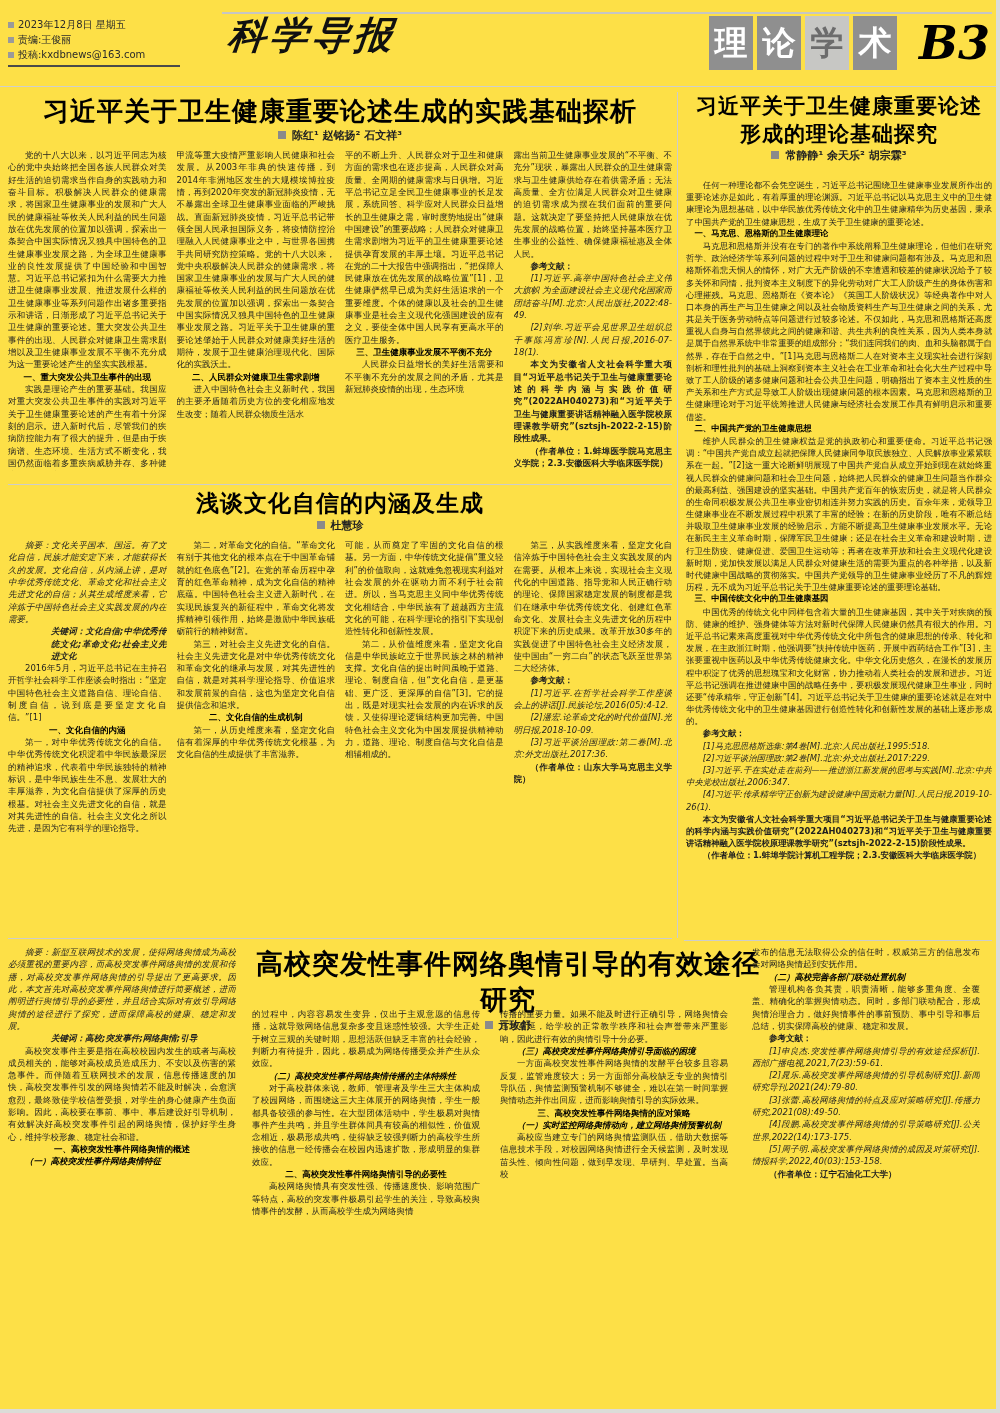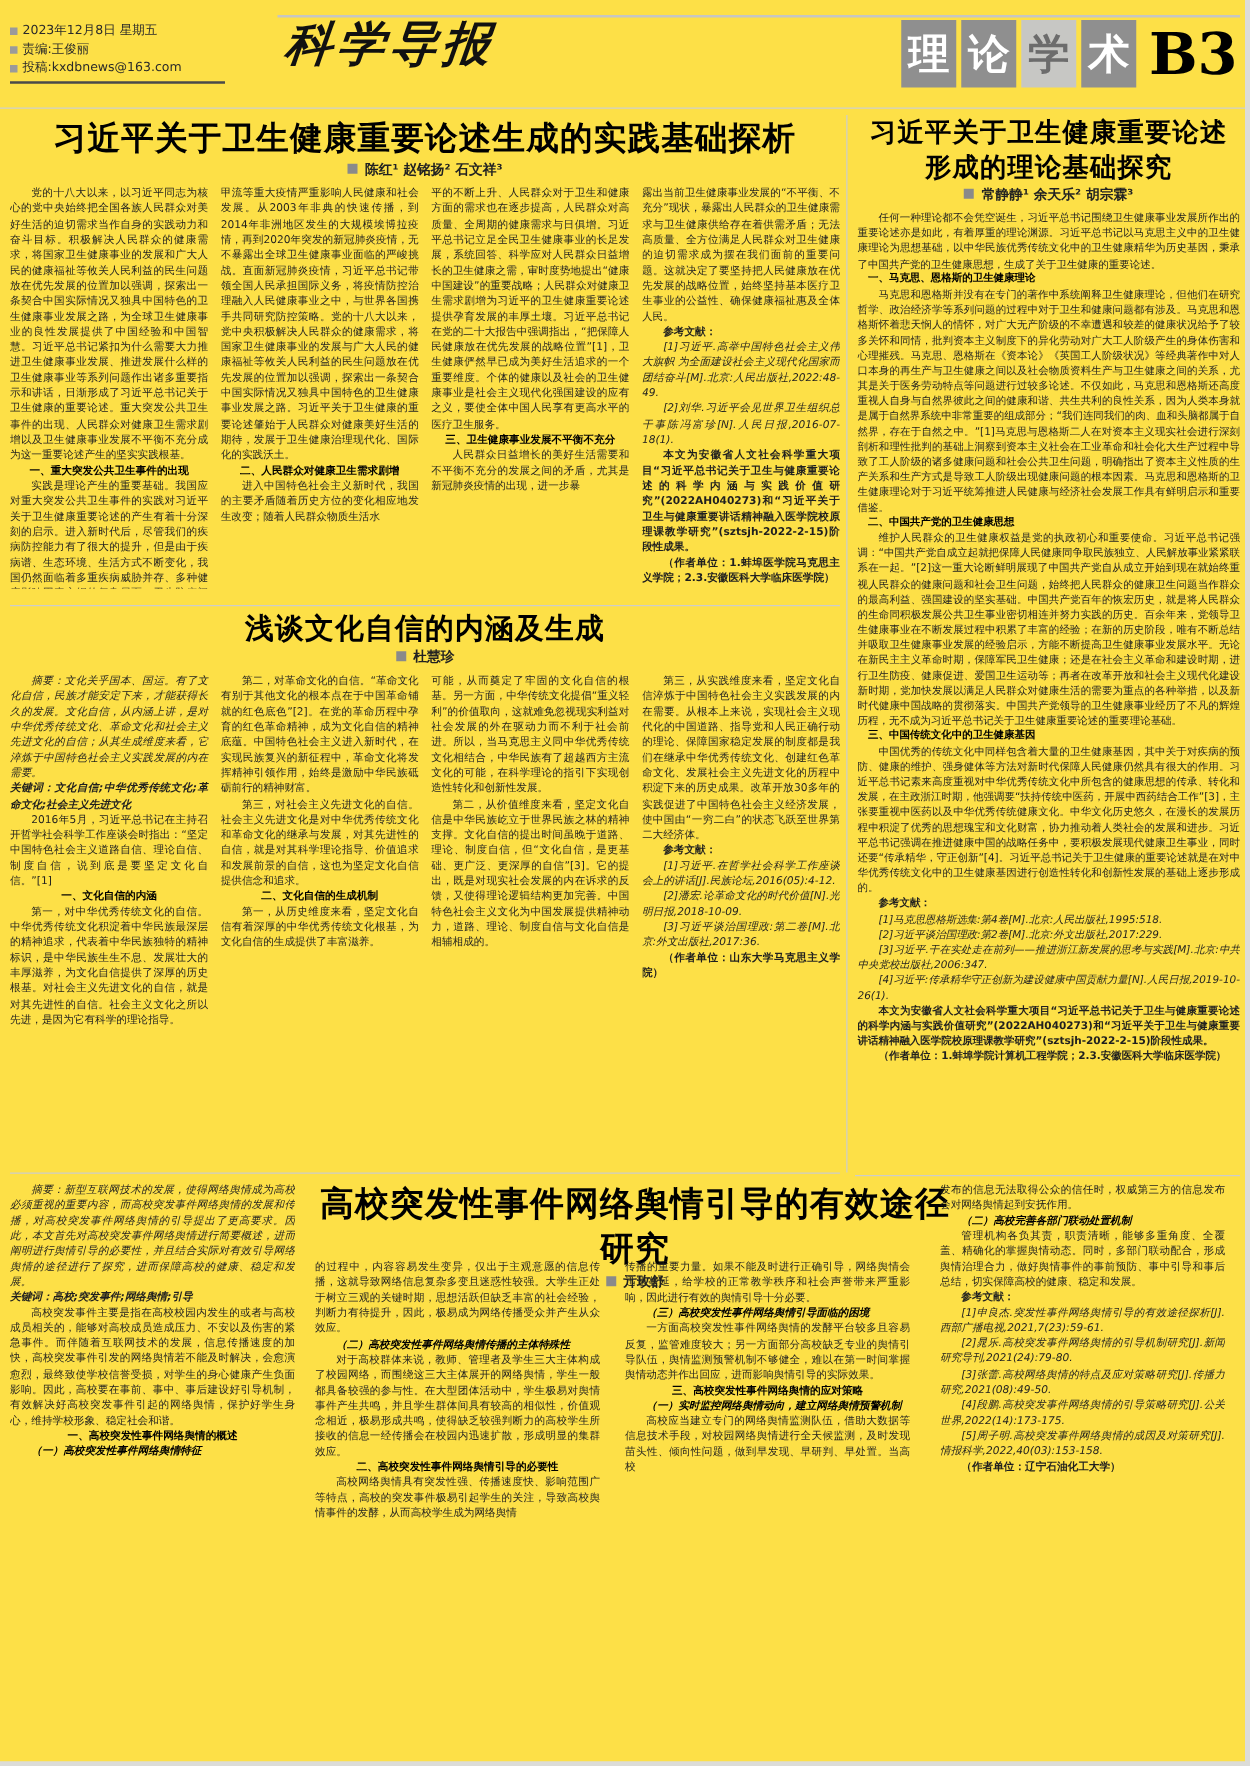--- a/index.html
+++ b/index.html
@@ -12,52 +12,52 @@
   .sqb{display:inline-block;width:6px;height:6px;background:#9a9a9a;margin-right:4px;flex:0 0 auto;}
   .hdr-underline{width:172px;height:2px;background:#4a4a4a;margin-top:3px;}
   .masthead{position:absolute;left:228px;top:10px;font-family:"DejaVu Serif",serif;
             font-style:italic;font-weight:700;font-size:38px;letter-spacing:4px;color:#111;
             transform:skewX(-6deg);}
   .section-box{position:absolute;right:10px;top:16px;display:flex;align-items:flex-start;}
   .sec-char{width:44px;height:54px;background:#8f8f8f;color:#fff;font-weight:700;font-size:33px;
             display:flex;align-items:center;justify-content:center;margin-left:4px;}
   .sec-char.art{background:#c7c7c4;color:#6c6c6c;}
   .pageno{font-family:"DejaVu Serif",serif;font-weight:700;font-size:46px;color:#000;
-          line-height:54px;margin-left:10px;}
+          line-height:54px;margin-left:22px;font-style:italic;}
   .hdr-bottom{position:absolute;left:0;top:86px;width:1000px;height:1px;background:#cfcfcc;}
   
   .vdiv{position:absolute;left:677px;top:92px;width:1px;height:846px;background:#cdcdca;}
   .hdiv1{position:absolute;left:8px;top:484px;width:664px;height:1px;background:#cdcdca;}
   .hdiv2{position:absolute;left:8px;top:938px;width:664px;height:1px;background:#cdcdca;}
   .hdiv3{position:absolute;left:684px;top:940px;width:308px;height:1px;background:#cdcdca;}
   
   .atitle{margin:0;font-weight:700;color:#000;text-align:center;letter-spacing:1px;}
   .byline{text-align:center;font-size:11px;font-weight:700;color:#222;}
   .byline .sq{display:inline-block;width:8px;height:8px;background:#8a8a8a;margin-right:6px;}
   .cols{display:flex;gap:10px;}
   .col{flex:1;overflow:hidden;font-size:8.5px;line-height:1.45;}
   .para{margin:0;text-align:justify;color:#1f1f1f;}
   .p{text-indent:2em;}
   .pc{text-indent:0;}
   .h{font-weight:700;text-align:center;color:#000;}
   .hl{font-weight:700;text-indent:1em;color:#000;font-family:Liberation Mono, monospace;}
   .h2{font-weight:700;font-style:italic;text-indent:2em;color:#000;}
   .it{font-style:italic;text-indent:2em;}
-  .itb{font-style:italic;font-weight:700;text-indent:0;}
+  .itb{font-style:italic;font-weight:700;text-indent:0;margin-left:43px;}
   .refh{font-weight:700;text-indent:2em;}
   .ref{font-style:italic;text-indent:2em;}
   .bold{font-weight:700;text-indent:2em;}
   
   .a1{position:absolute;left:8px;top:94px;width:664px;height:388px;}
   .a1 .atitle{font-size:26px;line-height:34px;}
   .a1 .cols{height:322px;margin-top:6px;}
   
   .a2{position:absolute;left:686px;top:92px;width:306px;height:846px;}
   .a2 .atitle{font-size:21px;line-height:28px;}
-  .a2 .col2{margin-top:5px;height:780px;overflow:hidden;font-size:8.4px;line-height:1.45;}
+  .a2 .col2{margin-top:16px;height:780px;overflow:hidden;font-size:8.4px;line-height:1.45;}
   
   .a3{position:absolute;left:8px;top:488px;width:664px;height:448px;}
   .a3 .atitle{font-size:23px;line-height:30px;}
   .a3 .cols{height:384px;margin-top:6px;}
   
   .a4{position:absolute;left:8px;top:946px;width:984px;height:459px;}
   .a4head{position:absolute;left:240px;top:0;width:520px;}
   .a4head .atitle{font-size:27px;line-height:36px;}
   .a4col{position:absolute;width:228px;overflow:hidden;font-size:8.5px;line-height:1.45;}
   .c1{left:0;top:0;height:459px;}
@@ -114,21 +114,21 @@
           <div class="para p">实践是理论产生的重要基础。我国应对重大突发公共卫生事件的实践对习近平关于卫生健康重要论述的产生有着十分深刻的启示。进入新时代后，尽管我们的疾病防控能力有了很大的提升，但是由于疾病谱、生态环境、生活方式不断变化，我国仍然面临着多重疾病威胁并存、多种健康影响因素交织的复杂局面，卫生防疫问题依然不容忽视。新中国成立以来，肺结核、鼠疫、吸血虫病、天花、乙脑、霍乱、甲肝、麻风、非典、新冠肺炎、</div>
         </div>
       <div class="col">
           <div class="para pc">甲流等重大疫情严重影响人民健康和社会发展。从2003年非典的快速传播，到2014年非洲地区发生的大规模埃博拉疫情，再到2020年突发的新冠肺炎疫情，无不暴露出全球卫生健康事业面临的严峻挑战。直面新冠肺炎疫情，习近平总书记带领全国人民承担国际义务，将疫情防控治理融入人民健康事业之中，与世界各国携手共同研究防控策略。党的十八大以来，党中央积极解决人民群众的健康需求，将国家卫生健康事业的发展与广大人民的健康福祉等攸关人民利益的民生问题放在优先发展的位置加以强调，探索出一条契合中国实际情况又独具中国特色的卫生健康事业发展之路。习近平关于卫生健康的重要论述肇始于人民群众对健康美好生活的期待，发展于卫生健康治理现代化、国际化的实践沃土。</div>
           <div class="para h">二、人民群众对健康卫生需求剧增</div>
           <div class="para p">进入中国特色社会主义新时代，我国的主要矛盾随着历史方位的变化相应地发生改变；随着人民群众物质生活水</div>
         </div>
       <div class="col">
           <div class="para pc">平的不断上升、人民群众对于卫生和健康方面的需求也在逐步提高，人民群众对高质量、全周期的健康需求与日俱增。习近平总书记立足全民卫生健康事业的长足发展，系统回答、科学应对人民群众日益增长的卫生健康之需，审时度势地提出“健康中国建设”的重要战略；人民群众对健康卫生需求剧增为习近平的卫生健康重要论述提供孕育发展的丰厚土壤。习近平总书记在党的二十大报告中强调指出，“把保障人民健康放在优先发展的战略位置”[1]，卫生健康俨然早已成为美好生活追求的一个重要维度。个体的健康以及社会的卫生健康事业是社会主义现代化强国建设的应有之义，要使全体中国人民享有更高水平的医疗卫生服务。</div>
           <div class="para h">三、卫生健康事业发展不平衡不充分</div>
-          <div class="para p">人民群众日益增长的美好生活需要和不平衡不充分的发展之间的矛盾，尤其是新冠肺炎疫情的出现，进一步暴</div>
+          <div class="para p">人民群众日益增长的美好生活需要和不平衡不充分的发展之间的矛盾，尤其是新冠肺炎疫情的出现，生态环境</div>
         </div>
       <div class="col">
           <div class="para pc">露出当前卫生健康事业发展的“不平衡、不充分”现状，暴露出人民群众的卫生健康需求与卫生健康供给存在着供需矛盾；无法高质量、全方位满足人民群众对卫生健康的迫切需求成为摆在我们面前的重要问题。这就决定了要坚持把人民健康放在优先发展的战略位置，始终坚持基本医疗卫生事业的公益性、确保健康福祉惠及全体人民。</div>
           <div class="para refh">参考文献：</div>
           <div class="para ref">[1]习近平.高举中国特色社会主义伟大旗帜 为全面建设社会主义现代化国家而团结奋斗[M].北京:人民出版社,2022:48-49.</div>
           <div class="para ref">[2]刘华.习近平会见世界卫生组织总干事陈冯富珍[N].人民日报,2016-07-18(1).</div>
           <div class="para bold">本文为安徽省人文社会科学重大项目“习近平总书记关于卫生与健康重要论述的科学内涵与实践价值研究”(2022AH040273)和“习近平关于卫生与健康重要讲话精神融入医学院校原理课教学研究”(sztsjh-2022-2-15)阶段性成果。</div>
           <div class="para bold">（作者单位：1.蚌埠医学院马克思主义学院；2.3.安徽医科大学临床医学院）</div>
         </div>
     </div>

